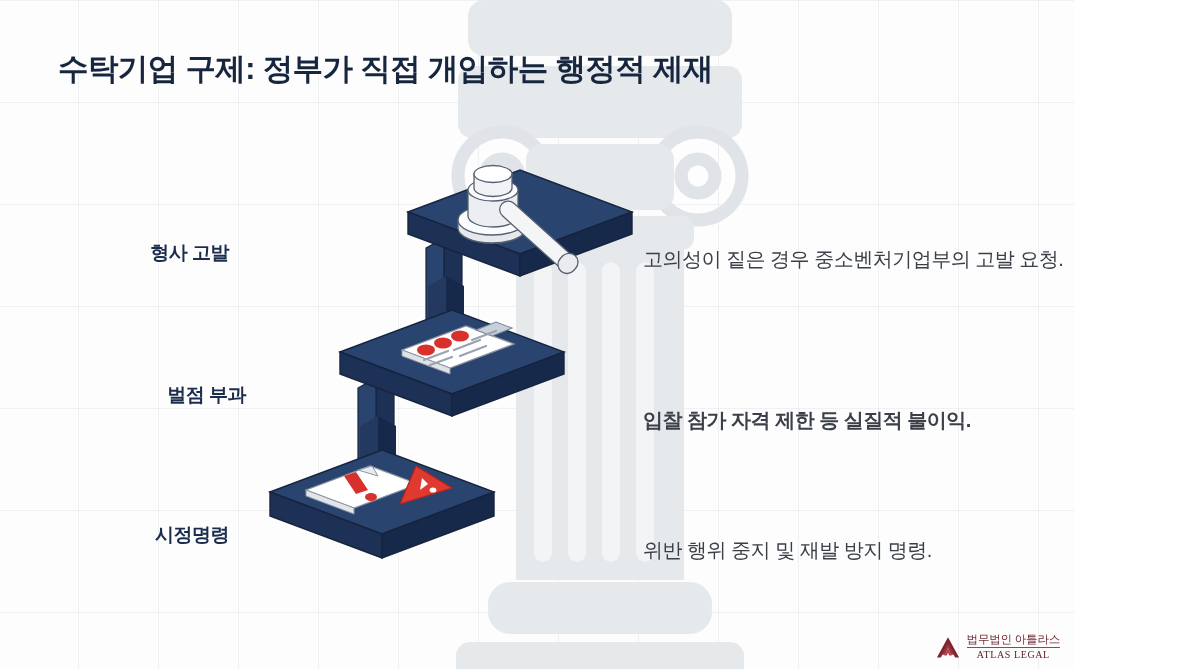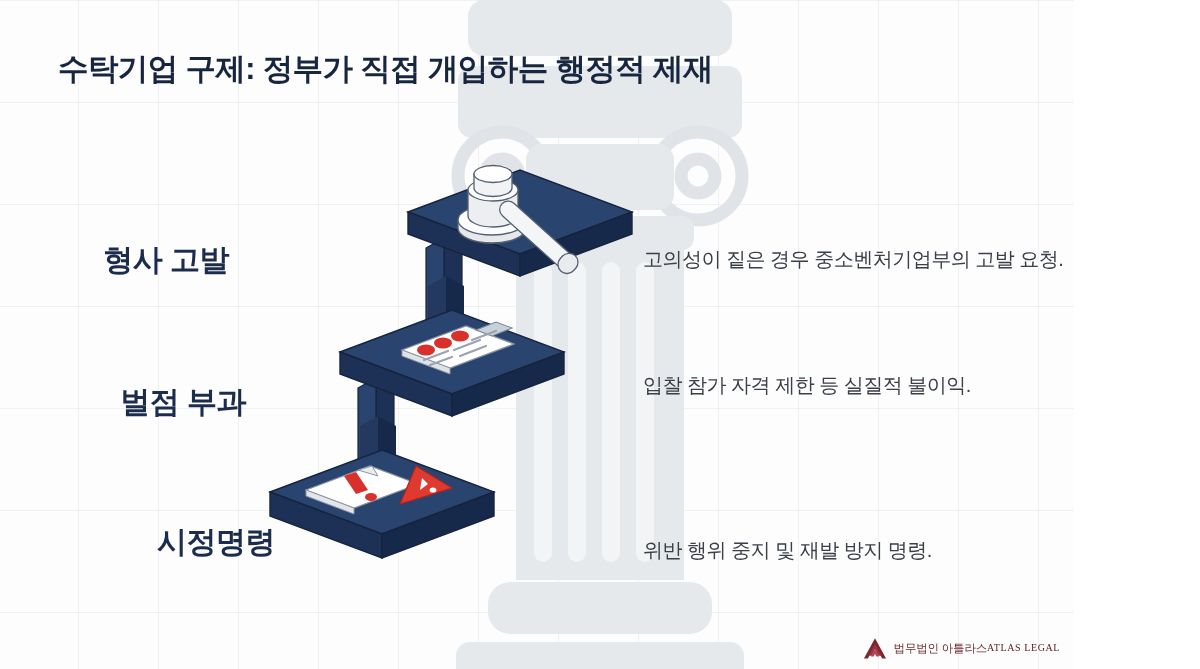--- a/index.html
+++ b/index.html
@@ -61,56 +61,56 @@
     left: 240px;
     top: 160px;
     width: 410px;
     height: 450px;
     pointer-events: none;
   }
 
   
   .step-label {
     position: absolute;
-    font-size: 30px;
+    font-size: 19px;
     font-weight: bold;
     color: #1b2c4d;
     letter-spacing: -0.5px;
     white-space: nowrap;
     text-align: right;
   }
   .step-label.s0 { right: 845px; top: 240px; }
   .step-label.s1 { right: 828px; top: 382px; }
-  .step-label.s2 { right: 799px; top: 522px; }
+  .step-label.s2 { right: 845px; top: 522px; }
 
   
   .step-desc {
     position: absolute;
     left: 643px;
     font-size: 20px;
     font-weight: 400;
     color: #3b4048;
     letter-spacing: -0.5px;
     white-space: nowrap;
   }
   .step-desc.d0 { top: 246px; }
-  .step-desc.d1 { top: 372px; }
+  .step-desc.d1 { top: 407px; font-weight: bold; }
   .step-desc.d2 { top: 537px; }
 
   
   .logo {
     position: absolute;
     right: 14px;
     bottom: 8px;
     display: flex;
     align-items: center;
     gap: 6px;
   }
   .logo-mark { width: 26px; height: 26px; flex: none; }
-  .logo-text { display: flex; flex-direction: row; align-items: center; }
+  .logo-text { display: flex; flex-direction: column; align-items: center; }
   .logo-ko {
     font-size: 11.5px;
     color: #6f2b32;
     letter-spacing: -0.2px;
     line-height: 14px;
     white-space: nowrap;
   }
   .logo-rule {
     width: 100%;
     height: 1px;

